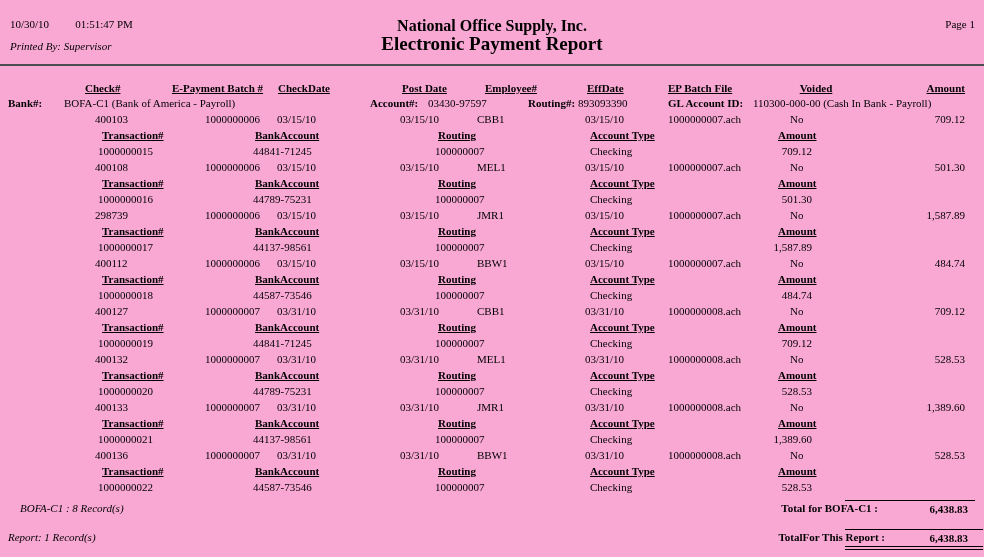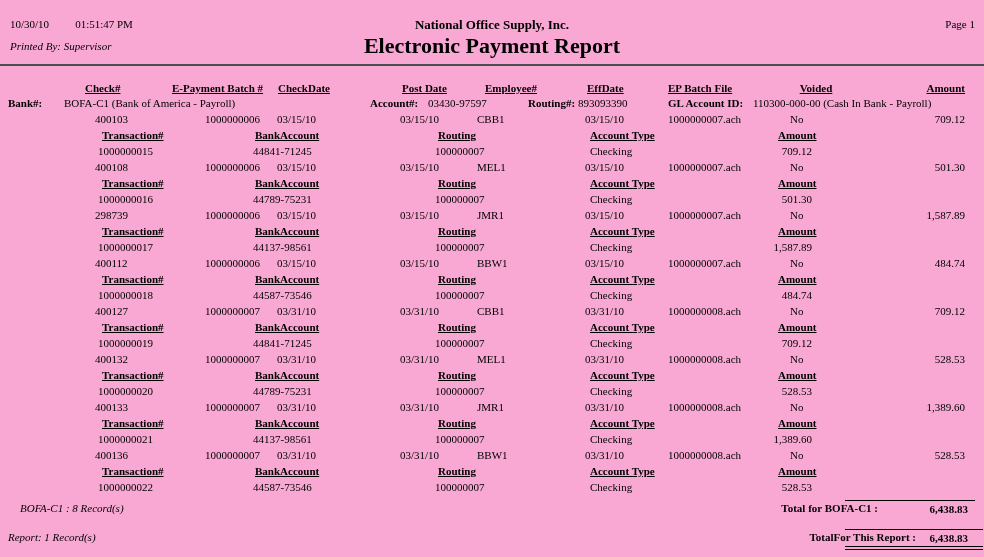--- a/index.html
+++ b/index.html
@@ -8,22 +8,22 @@
     width:984px;height:557px;
     background:#f9a8d4;color:#000;
     font-family:"Liberation Serif","DejaVu Serif",serif;
     font-size:11px;
     overflow:hidden;
   }
   .abs{position:absolute;white-space:nowrap;}
   .b{font-weight:bold;}
   .i{font-style:italic;}
   .u{text-decoration:underline;}
-  .company{top:17px;left:0;right:0;text-align:center;font-size:13px;}
-  .title{top:33px;left:0;right:0;text-align:center;font-size:22px;}
+  .company{top:17px;left:0;right:0;text-align:center;font-size:16px;}
+  .title{top:33px;left:0;right:0;text-align:center;font-size:19px;}
   .hdr-datetime{top:18px;left:10px;}
   .hdr-time{margin-left:26px;}
   .hdr-printed{top:40px;left:10px;font-style:italic;}
   .page{top:18px;right:9px;}
   .top-rule{top:64px;left:0;width:984px;border-top:2px solid #4b4d52;height:0;}
   .col-headers{top:82px;left:0;right:0;height:16px;}
   .bank-row{top:97px;left:0;right:0;height:16px;}
   .rows{top:113px;left:0;right:0;}
   .ln{position:relative;height:16px;}
   .cell{position:absolute;top:0;white-space:nowrap;}
@@ -50,21 +50,21 @@
   .sh-rout{left:438px} .sv-rout{left:435px}
   .sh-atype{left:590px}.sv-atype{left:590px}
   .sh-samt{left:778px} .sv-samt{left:740px;width:72px;text-align:right}
   
   .bank-total-line{left:845px;width:130px;top:500px;border-top:1px solid #000;height:0;}
   .bank-records{left:20px;top:502px;}
   .bank-total-label{left:700px;width:178px;top:502px;text-align:right;}
   .bank-total{left:845px;width:123px;top:503px;text-align:right;}
   .report-line{left:845px;width:138px;top:529px;border-top:1px solid #000;height:0;}
   .report-records{left:8px;top:531px;}
-  .report-total-label{left:736px;width:180px;top:531px;text-align:right;}
+  .report-total-label{left:705px;width:180px;top:531px;text-align:right;}
   .report-total{left:845px;width:123px;top:532px;text-align:right;}
   .double-line{left:845px;width:138px;top:546px;height:2px;border-top:1px solid #000;border-bottom:1px solid #000;}
 </style>
 </head>
 <body>
 
 <div class="report">
 
   <div class="abs hdr-datetime">
     <span>10/30/10</span><span class="hdr-time">01:51:47 PM</span>

